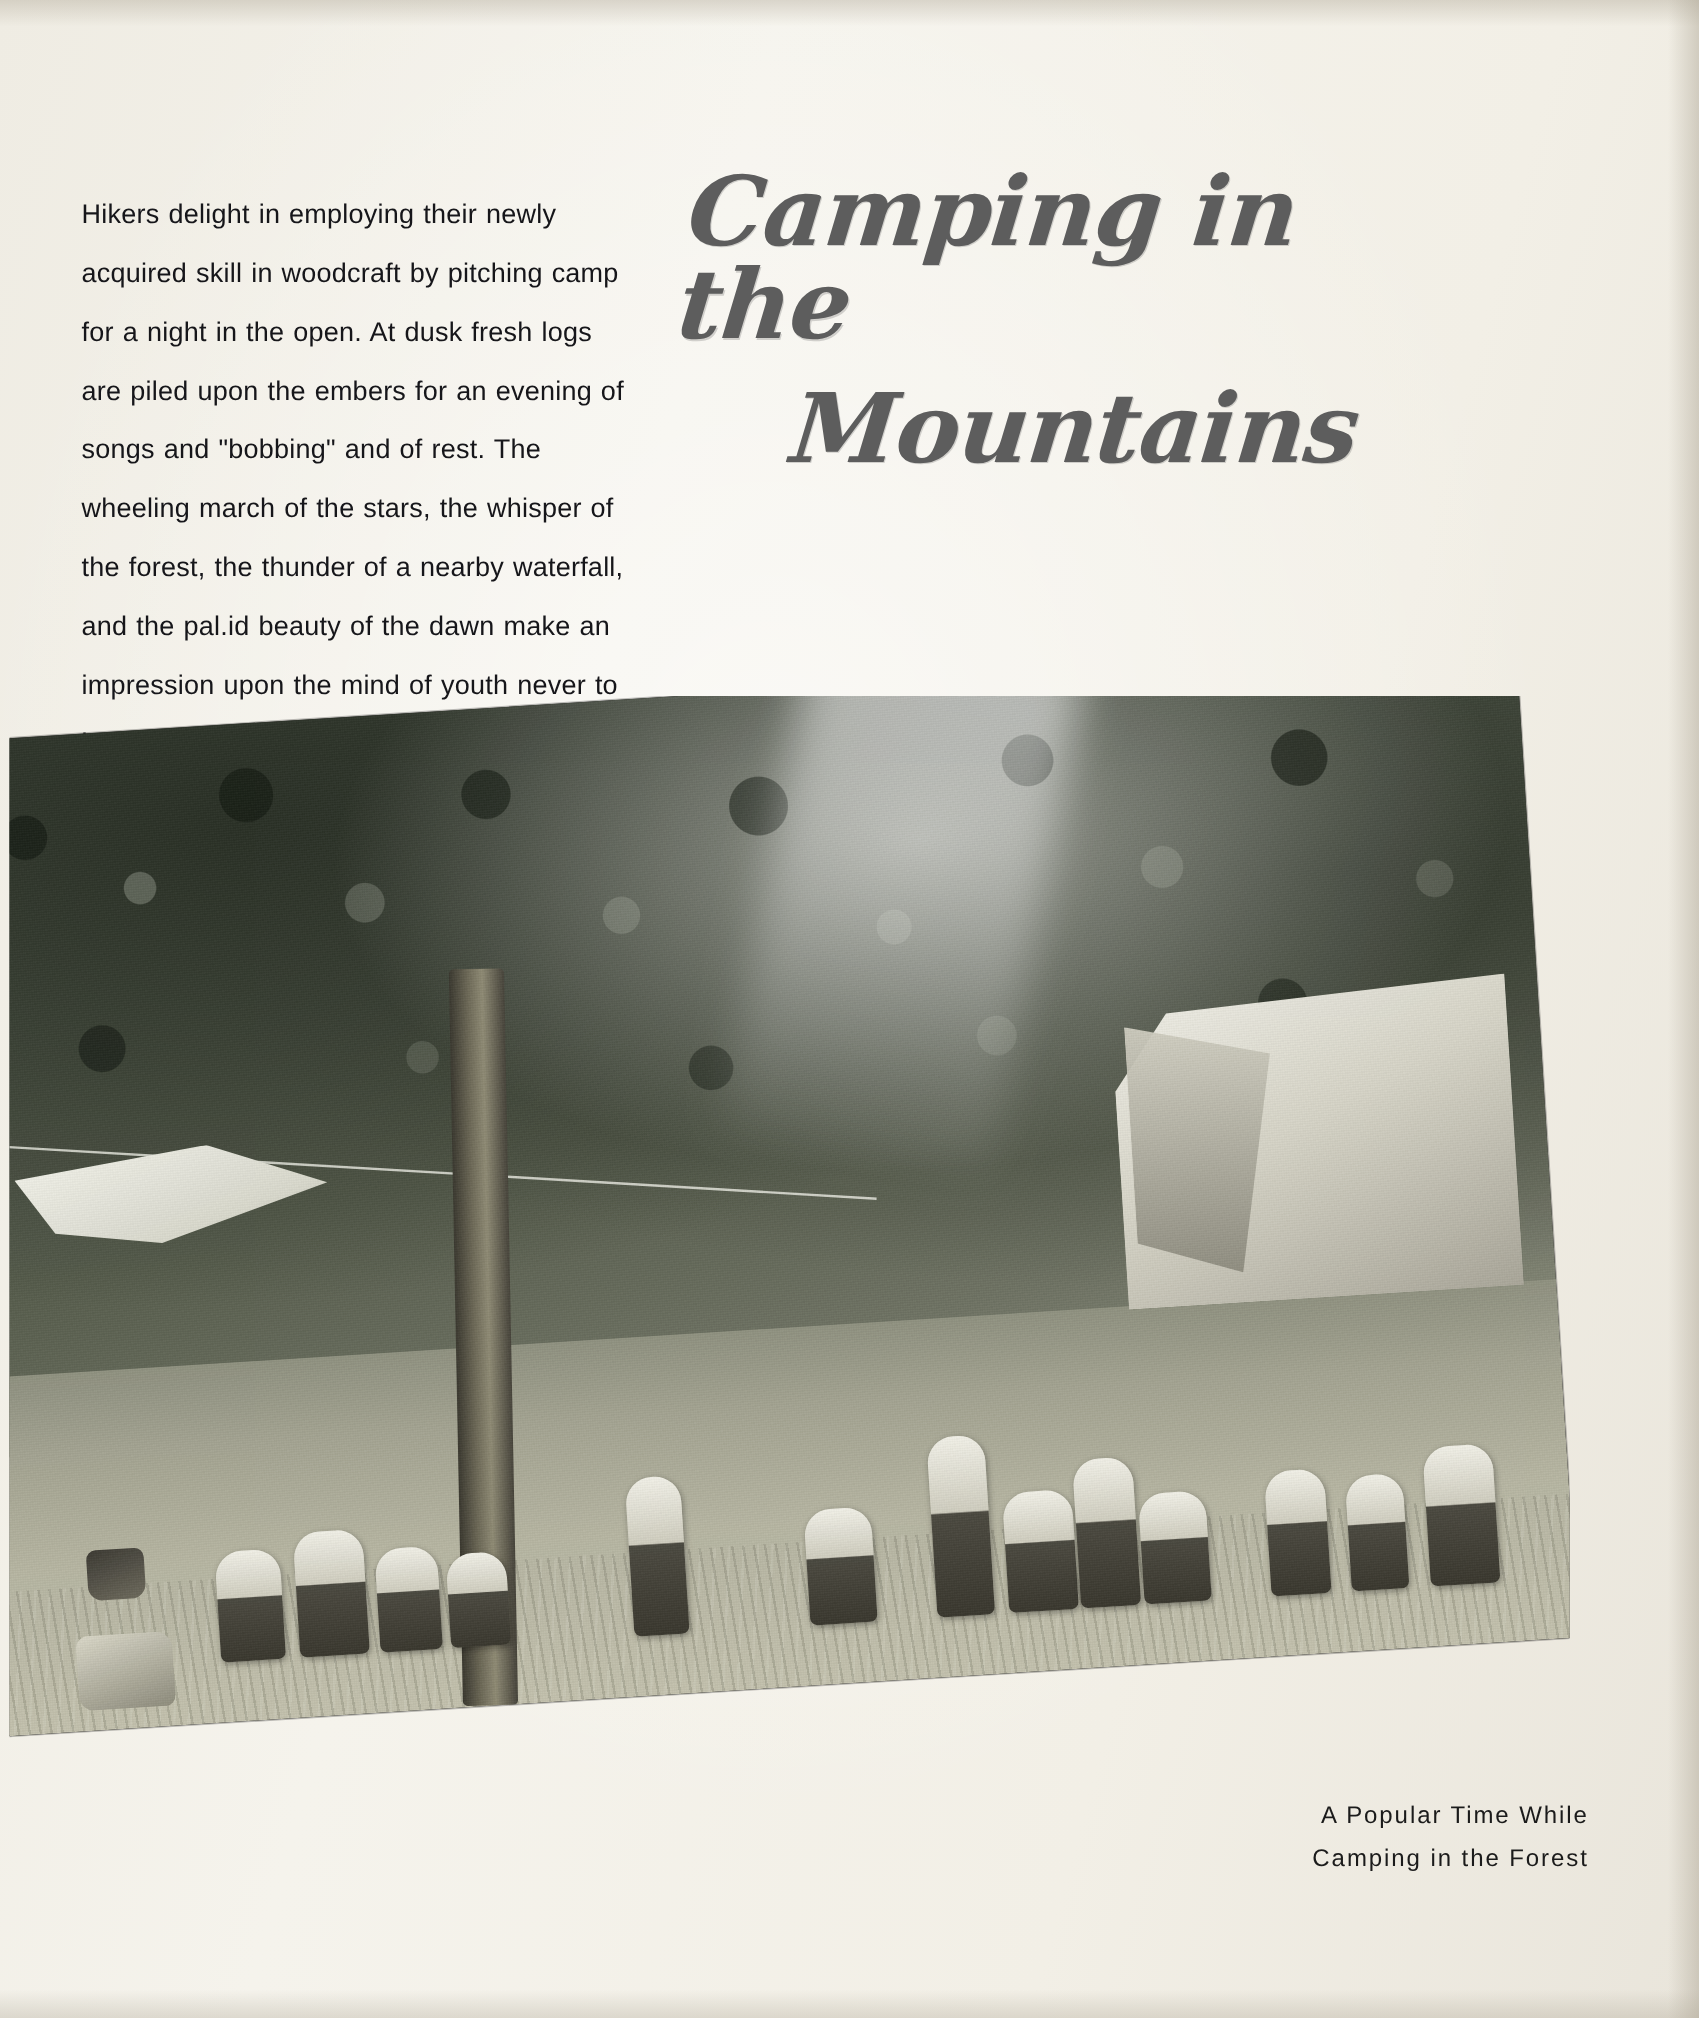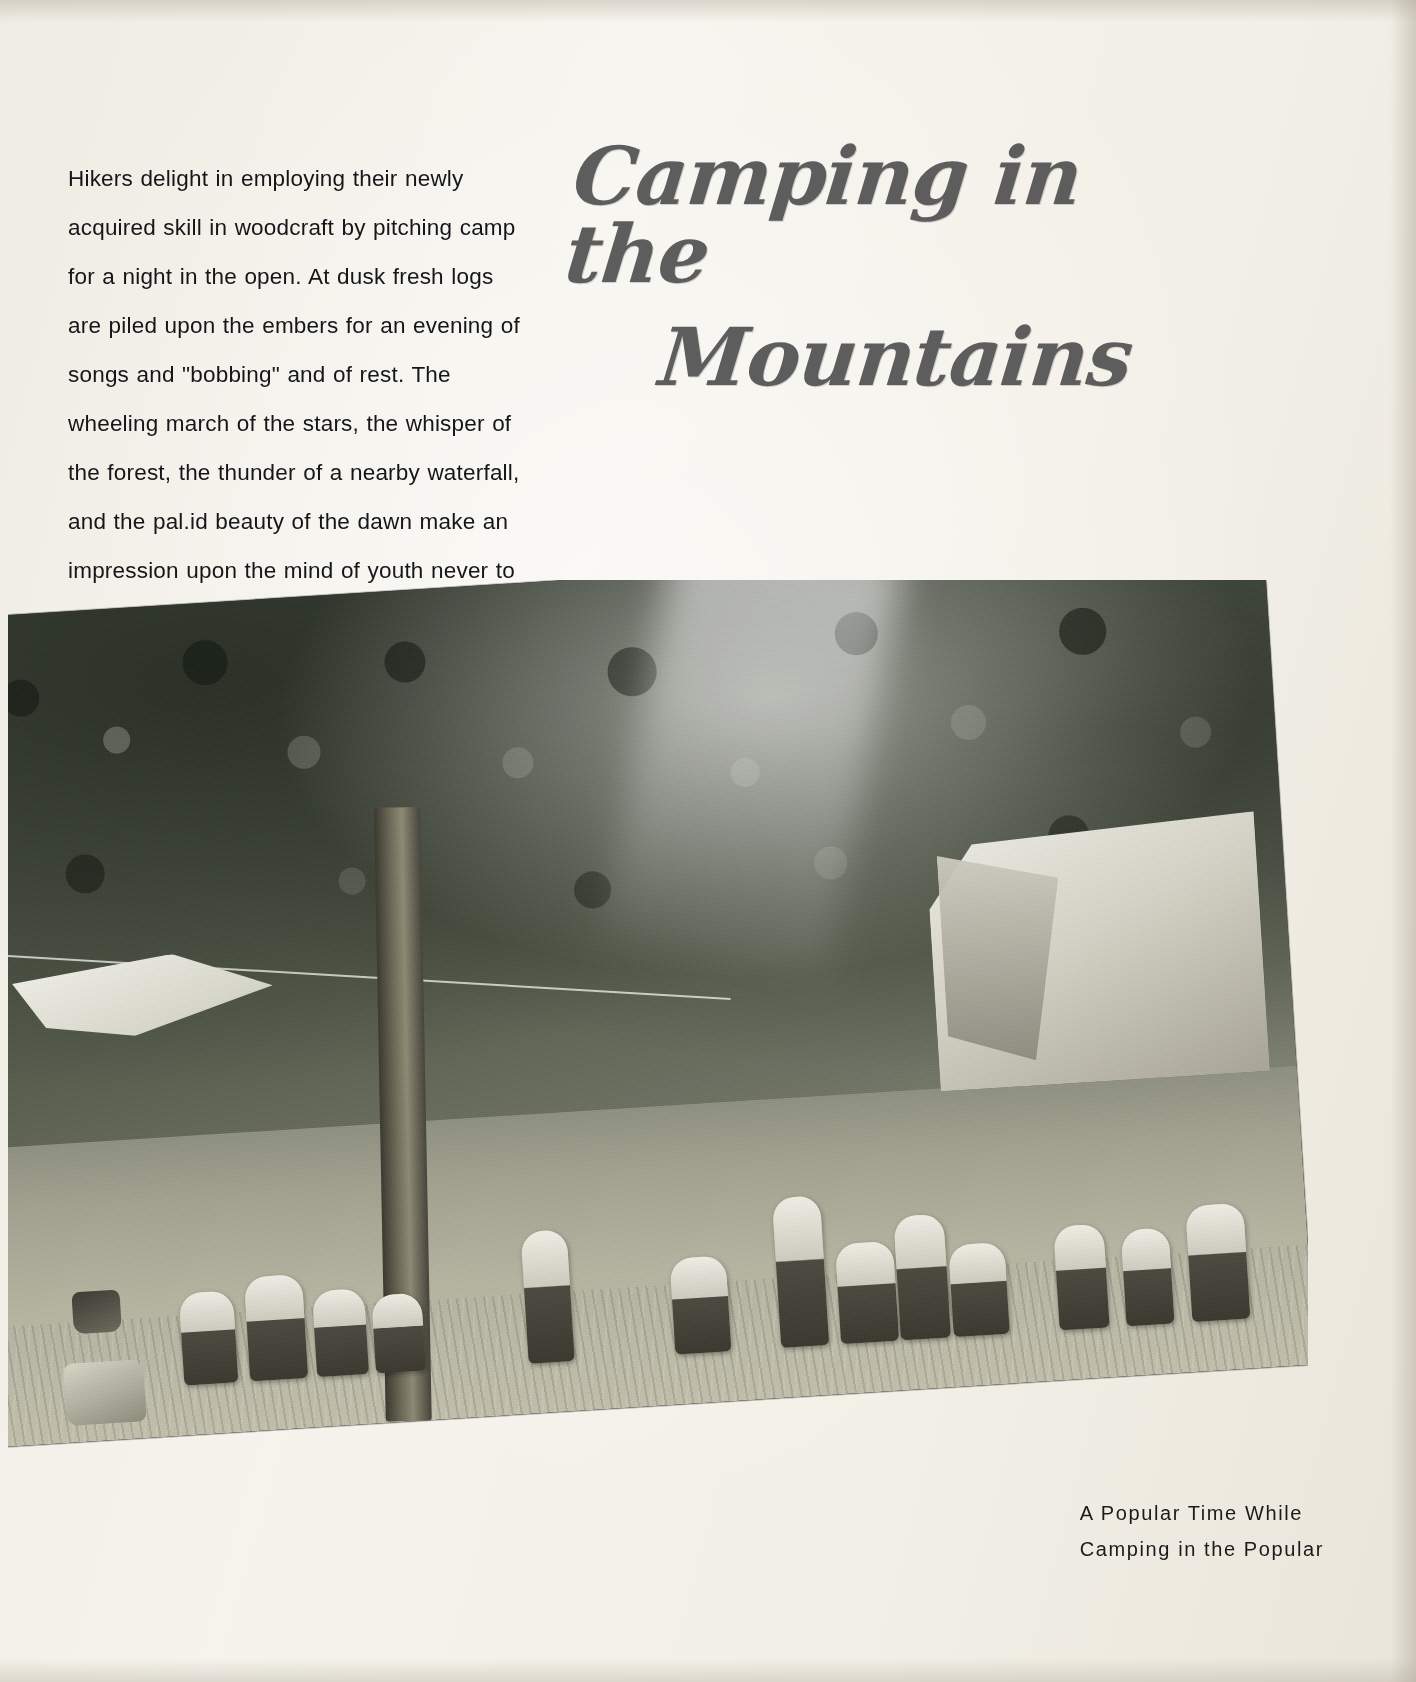--- a/index.html
+++ b/index.html
@@ -241,21 +241,21 @@
     background-image:
       repeating-linear-gradient(0deg, rgba(255,255,255,0.08) 0 1px, rgba(0,0,0,0.08) 1px 2px),
       repeating-linear-gradient(90deg, rgba(255,255,255,0.05) 0 1px, rgba(0,0,0,0.05) 1px 2px);
   }
 
   
   .caption {
     position: absolute;
     right: 92px;
     bottom: 115px;
-    text-align: left;
+    text-align: right;
     font-size: 20px;
     line-height: 36px;
     letter-spacing: 1.6px;
     color: #1b1b1b;
   }
   .caption .line { display: block; white-space: nowrap; }
 </style>
 </head>
 <body>
 
@@ -306,16 +306,16 @@
           <div class="figure" style="left:86%;width:48px;height:96px;"></div>
           <div class="figure" style="left:91%;width:58px;height:116px;"></div>
         </div>
       </div>
       <div class="photo-grain"></div>
     </div>
   </div>
 
   <div class="caption">
     <span class="line">A Popular Time While</span>
-    <span class="line">Camping in the Popular</span>
+    <span class="line">Camping in the Forest</span>
   </div>
 
 </div>
 
 </body></html>

